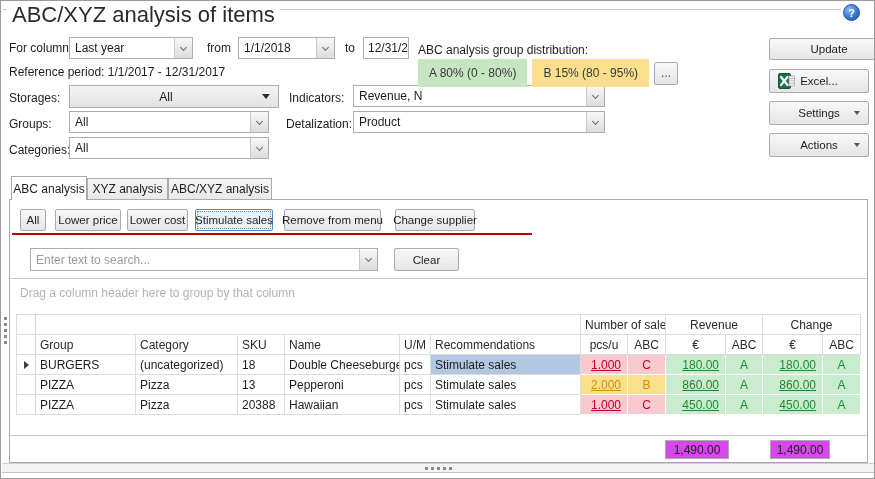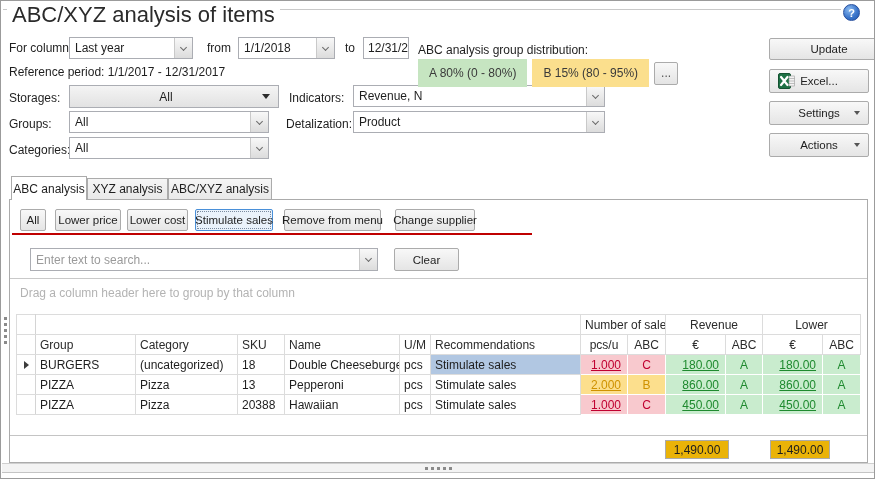--- a/index.html
+++ b/index.html
@@ -52,21 +52,21 @@
   .tab--idle { background: linear-gradient(#f5f5f5, #e9e9e9); z-index: 1; }
 
   
   .panel { position: absolute; left: 8px; top: 198px; width: 859px; height: 264px; border: 1px solid #ababab; background: #fff; z-index: 2; }
   .redline { position: absolute; left: 2px; top: 33px; width: 520px; height: 2px; background: #bf0000; }
   .searchbox { position: absolute; left: 20px; top: 48px; width: 348px; height: 23px; border: 1px solid #abadb3; background: #fff; display: flex; align-items: center; }
   .searchbox input { flex: 1; border: none; outline: none; padding: 0 5px; font-family: "Liberation Sans", sans-serif; font-size: 12px; color: #1e1e1e; min-width: 0; background: transparent; }
   .searchbox input::placeholder { color: #9a9a9a; opacity: 1; }
   .panel-divider { position: absolute; left: 0; top: 78px; width: 100%; border-top: 1px solid #c9c9c9; }
   .footer-divider { position: absolute; left: 0; top: 235px; width: 100%; border-top: 1px solid #c4c4c4; }
-  .total-box { position: absolute; top: 240px; height: 19px; border: 1px solid #ababab; background: #eab308;
+  .total-box { position: absolute; top: 240px; height: 19px; border: 1px solid #ababab; background: #d946ef;
     display: flex; align-items: center; justify-content: center; font-size: 12px; }
 
   
   .grid { position: absolute; left: 6px; top: 114px; border-collapse: collapse; table-layout: fixed; width: 844px; font-size: 12px; background: #fff; }
   .grid td { height: 20px; border: 1px solid #dcdcdc; padding: 0 4px; white-space: nowrap; overflow: hidden; color: #1e1e1e; }
   .grid { border: 1px solid #ababab; }
   .grid .hdr { color: #2b2b2b; background: #fff; }
   .grid .bhdr { text-align: center; }
   .grid .ctr { text-align: center; }
   .grid .num { text-align: right; padding-right: 6px; text-decoration: underline; }
@@ -239,21 +239,21 @@
           <col style="width:37px">
           <col style="width:60px">
           <col style="width:38px">
       </colgroup>
       <tbody>
           <tr>
         <td class="ind"></td>
         <td colspan="6" class="hdr"></td>
         <td colspan="2" class="hdr bhdr">Number of sales</td>
         <td colspan="2" class="hdr bhdr">Revenue</td>
-        <td colspan="2" class="hdr bhdr">Lower</td>
+        <td colspan="2" class="hdr bhdr">Change</td>
       </tr>
       <tr>
         <td class="ind"></td>
         <td class="hdr">Group</td>
         <td class="hdr">Category</td>
         <td class="hdr">SKU</td>
         <td class="hdr">Name</td>
         <td class="hdr">U/M</td>
         <td class="hdr">Recommendations</td>
         <td class="hdr ctr">pcs/u</td>

